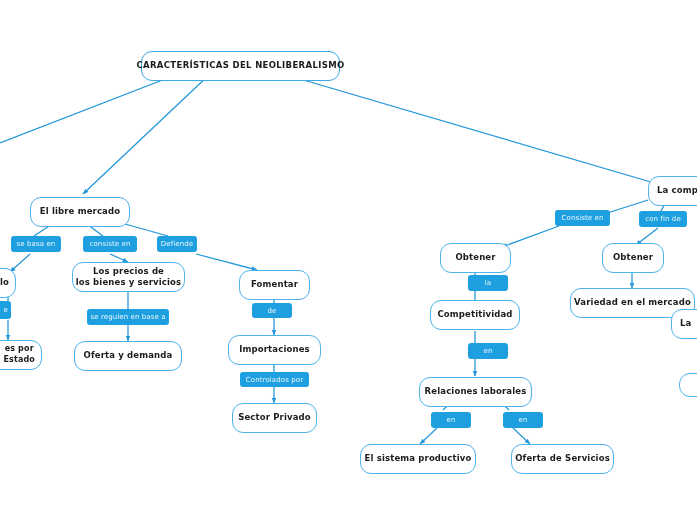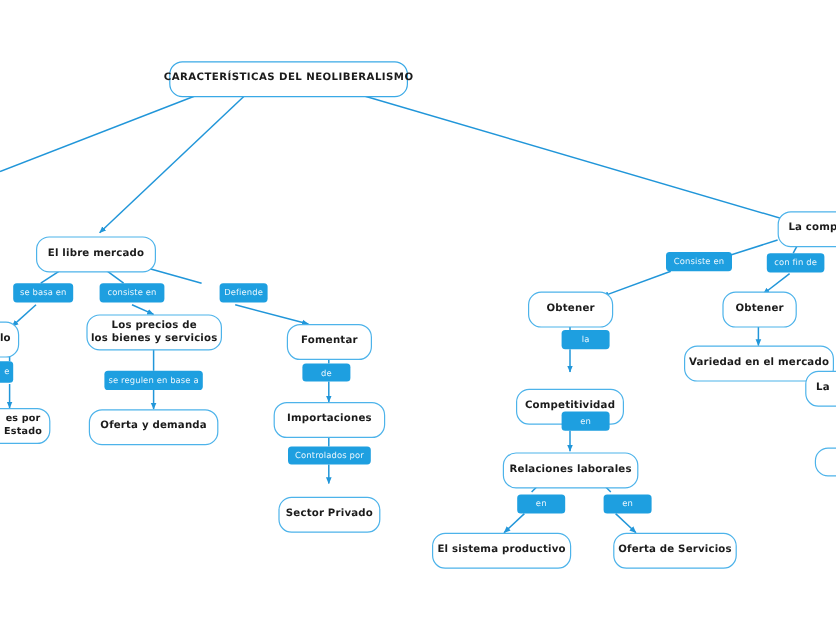--- a/index.html
+++ b/index.html
@@ -135,21 +135,21 @@
   </svg>
 
   <div class="node root" style="left:141px; top:51px; width:199px; height:22px;">CARACTERÍSTICAS DEL NEOLIBERALISMO</div>
 
   <div class="node" style="left:30px; top:197px; width:100px; height:22px;">El libre mercado</div>
 
   <div class="link-label" style="left:11px; top:236px; width:50px; height:16px;">se basa en</div>
 
   <div class="link-label" style="left:83px; top:236px; width:54px; height:16px;">consiste en</div>
 
-  <div class="link-label" style="left:157px; top:236px; width:40px; height:16px;margin-left:26px;">Defiende</div>
+  <div class="link-label" style="left:157px; top:236px; width:40px; height:16px;">Defiende</div>
 
   <div class="node" style="left:-46px; top:268px; width:62px; height:22px; justify-content:flex-end; padding-right:6px;">lo</div>
 
   <div class="link-label" style="left:-12px; top:301px; width:20px; height:18px; justify-content:flex-end; padding-right:3px;">e</div>
 
   <div class="node" style="left:-30px; top:340px; width:72px; height:24px; justify-content:flex-end; padding-right:6px; font-size:8px;">es por
 Estado</div>
 
   <div class="node" style="left:72px; top:262px; width:113px; height:28px;">Los precios de
 los bienes y servicios</div>
@@ -159,29 +159,29 @@
   <div class="node" style="left:74px; top:341px; width:108px; height:22px;">Oferta y demanda</div>
 
   <div class="node" style="left:239px; top:270px; width:71px; height:22px;">Fomentar</div>
 
   <div class="link-label" style="left:252px; top:303px; width:17px; height:15px;text-align:right;">de</div>
 
   <div class="node" style="left:228px; top:335px; width:93px; height:22px;">Importaciones</div>
 
   <div class="link-label" style="left:240px; top:372px; width:69px; height:15px;">Controlados por</div>
 
-  <div class="node" style="left:232px; top:403px; width:85px; height:22px;margin-top:11px;">Sector Privado</div>
+  <div class="node" style="left:232px; top:403px; width:85px; height:22px;">Sector Privado</div>
 
   <div class="link-label" style="left:555px; top:210px; width:55px; height:16px;">Consiste en</div>
 
   <div class="node" style="left:440px; top:243px; width:71px; height:22px;">Obtener</div>
 
   <div class="link-label" style="left:468px; top:275px; width:16px; height:16px;">la</div>
 
-  <div class="node" style="left:430px; top:324px; width:90px; height:22px;">Competitividad</div>
+  <div class="node" style="left:430px; top:300px; width:90px; height:22px;">Competitividad</div>
 
   <div class="link-label" style="left:468px; top:343px; width:16px; height:16px;">en</div>
 
   <div class="node" style="left:419px; top:377px; width:113px; height:22px;">Relaciones laborales</div>
 
   <div class="link-label" style="left:431px; top:412px; width:16px; height:16px;">en</div>
 
   <div class="link-label" style="left:503px; top:412px; width:16px; height:16px;">en</div>
 
   <div class="node" style="left:360px; top:444px; width:116px; height:22px;">El sistema productivo</div>

